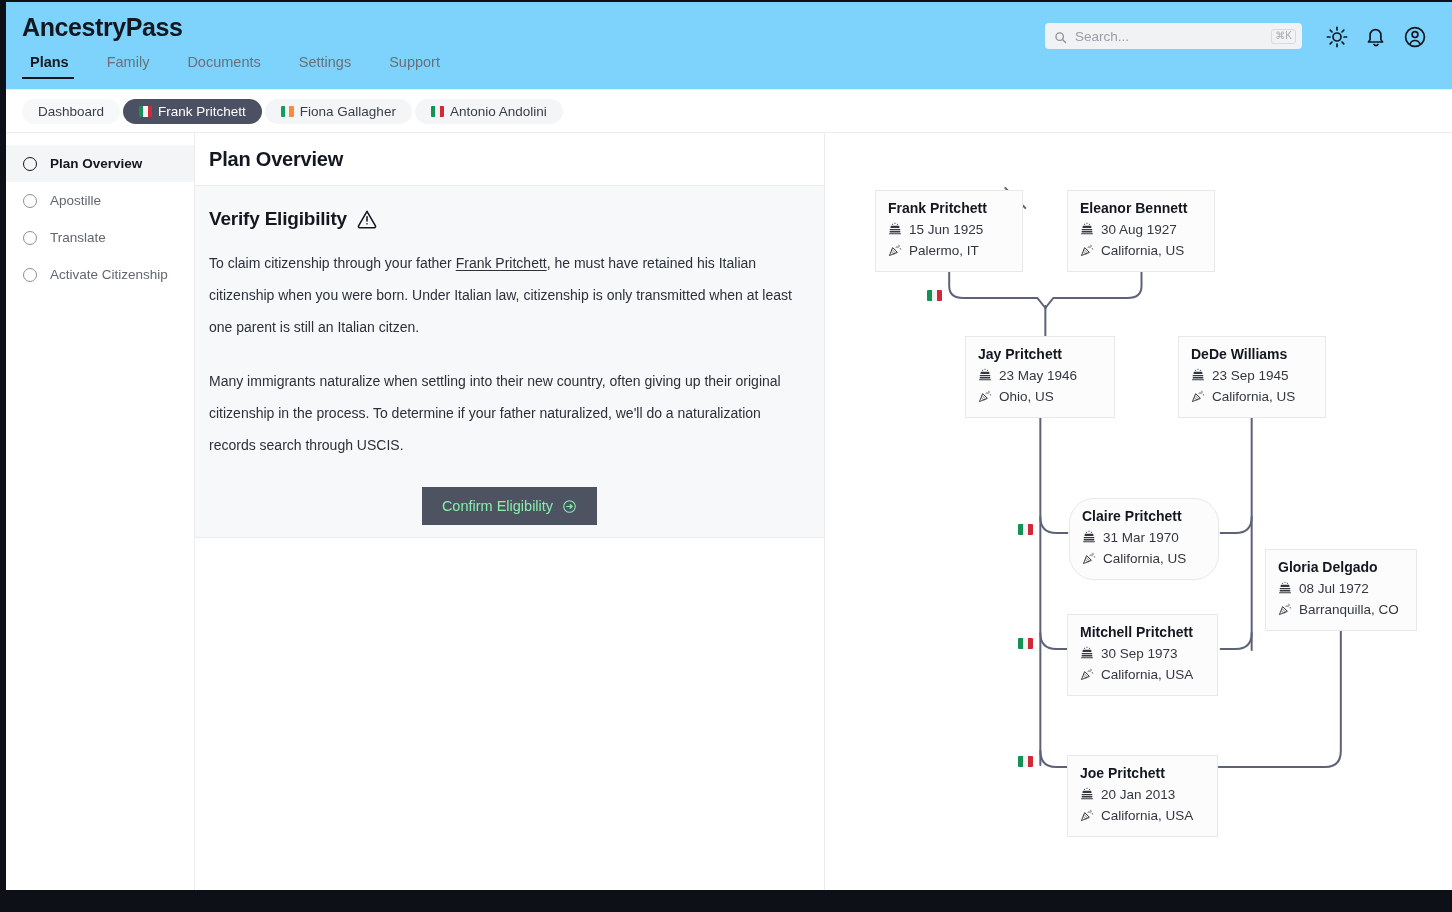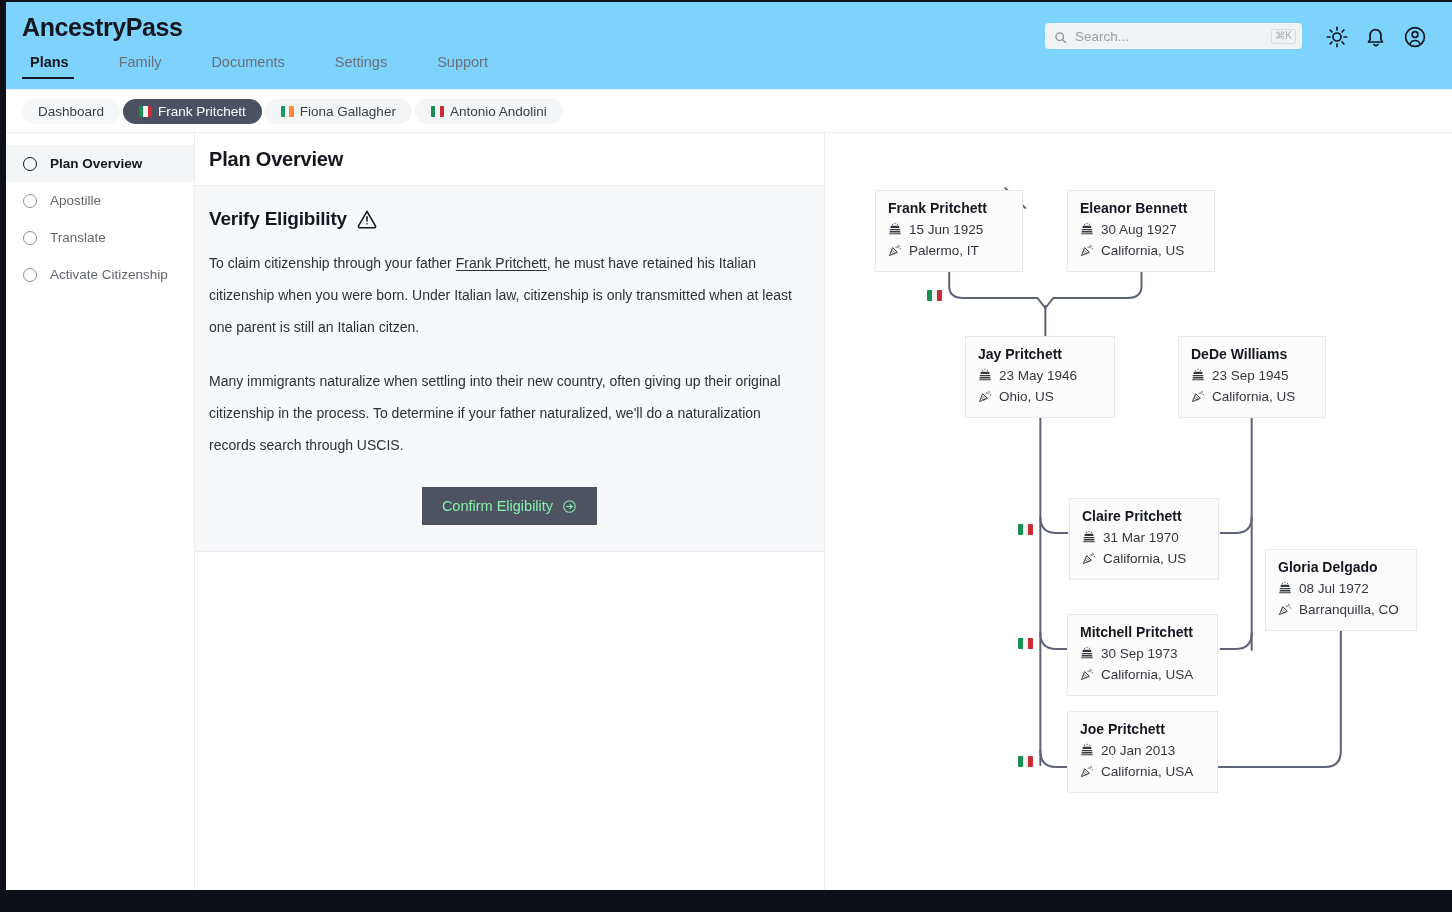--- a/index.html
+++ b/index.html
@@ -87,21 +87,21 @@
   #theme-btn { left: 1319px; }
   #bell-btn  { left: 1358px; }
   #acct-btn  { left: 1397px; }
 
   
   .nav {
     position: absolute;
     left: 16px;
     top: 52px;
     display: flex;
-    gap: 12px;
+    gap: 0;
   }
   .nav-tab {
     font-size: 14.5px;
     color: #6b6f78;
     padding: 0 19px 9px;
     cursor: pointer;
     position: relative;
   }
   .nav-tab:first-child { padding-left: 8px; }
   .nav-tab.active { color: #14171f; font-weight: bold; }
@@ -226,21 +226,21 @@
   }
   .main-head h1 {
     font-size: 20px;
     font-weight: bold;
     color: #14171f;
     letter-spacing: -0.2px;
   }
   .verify-card {
     background: #f7f8fa;
     border-bottom: 1px solid #ececee;
-    padding: 22px 14px 26px;
+    padding: 22px 14px 12px;
   }
   .verify-title {
     display: flex;
     align-items: center;
     gap: 9px;
     margin-bottom: 17px;
   }
   .verify-title h2 {
     font-size: 19px;
     font-weight: bold;
@@ -554,21 +554,21 @@
             </div>
             <div class="node-line">
               <span class="gi"><svg viewBox="0 0 24 24" fill="currentColor" width="14" height="14">
                   <path d="M2.4 21.6 8 7.9l8.1 8.1L2.4 21.6z" fill="none" stroke="currentColor" stroke-width="1.6" stroke-linejoin="round"></path>
                   <path d="M5.3 14.6 11 20M6.8 11.1l6.9 6.9M9 8.9l6.3 6.3" stroke="currentColor" stroke-width="1.1" fill="none"></path>
                   <path d="M13.6 7.4c1-1 2.6-1 3.6 0M18.4 3.6c.9.9.9 2.4 0 3.3M20.9 9.3c.6 0 1 .5 1 1" stroke="currentColor" stroke-width="1.4" fill="none" stroke-linecap="round"></path>
                 </svg></span>
               <span>California, US</span>
             </div>
           </div>
-          <div class="node" style="left: 244px; top: 365px; min-width: 150px;">
+          <div class="node" style="left: 244px; top: 365px; min-width: 150px; border-radius: 25px;">
             <div class="node-name">Claire Pritchett</div>
             <div class="node-line">
               <span class="gi"><svg viewBox="0 0 24 24" fill="currentColor" width="14" height="14">
                   <path d="M11.3 1.4v1.9h1.4V1.4h-1.4zM7.3 3.1v2.1h1.4V3.1H7.3zm8 0v2.1h1.4V3.1h-1.4z"></path>
                   <path d="M6.2 6.4c-1 0-1.8.8-1.8 1.8v2.2h15.2V8.2c0-1-.8-1.8-1.8-1.8H6.2z"></path>
                   <path d="M3 11.8v2.4h18v-2.4H3zm0 3.6v2.4h18v-2.4H3zM2 19.2v1.6h20v-1.6H2z"></path>
                 </svg></span>
               <span>31 Mar 1970</span>
             </div>
             <div class="node-line">
@@ -611,21 +611,21 @@
             </div>
             <div class="node-line">
               <span class="gi"><svg viewBox="0 0 24 24" fill="currentColor" width="14" height="14">
                   <path d="M2.4 21.6 8 7.9l8.1 8.1L2.4 21.6z" fill="none" stroke="currentColor" stroke-width="1.6" stroke-linejoin="round"></path>
                   <path d="M5.3 14.6 11 20M6.8 11.1l6.9 6.9M9 8.9l6.3 6.3" stroke="currentColor" stroke-width="1.1" fill="none"></path>
                   <path d="M13.6 7.4c1-1 2.6-1 3.6 0M18.4 3.6c.9.9.9 2.4 0 3.3M20.9 9.3c.6 0 1 .5 1 1" stroke="currentColor" stroke-width="1.4" fill="none" stroke-linecap="round"></path>
                 </svg></span>
               <span>California, USA</span>
             </div>
           </div>
-          <div class="node" style="left: 242px; top: 578px; min-width: 151px;">
+          <div class="node" style="left: 242px; top: 622px; min-width: 151px;">
             <div class="node-name">Joe Pritchett</div>
             <div class="node-line">
               <span class="gi"><svg viewBox="0 0 24 24" fill="currentColor" width="14" height="14">
                   <path d="M11.3 1.4v1.9h1.4V1.4h-1.4zM7.3 3.1v2.1h1.4V3.1H7.3zm8 0v2.1h1.4V3.1h-1.4z"></path>
                   <path d="M6.2 6.4c-1 0-1.8.8-1.8 1.8v2.2h15.2V8.2c0-1-.8-1.8-1.8-1.8H6.2z"></path>
                   <path d="M3 11.8v2.4h18v-2.4H3zm0 3.6v2.4h18v-2.4H3zM2 19.2v1.6h20v-1.6H2z"></path>
                 </svg></span>
               <span>20 Jan 2013</span>
             </div>
             <div class="node-line">

